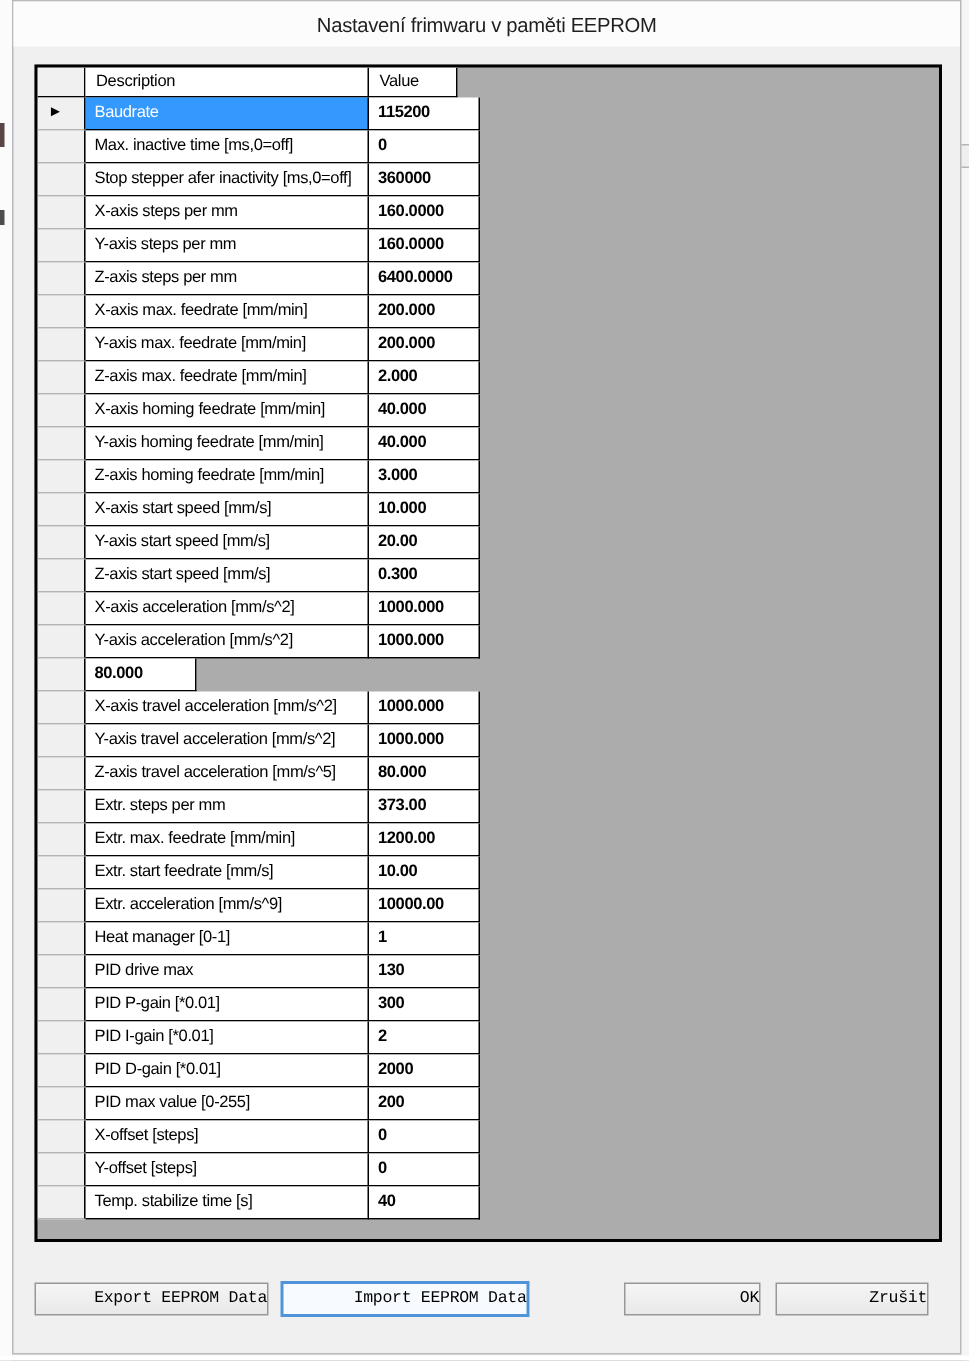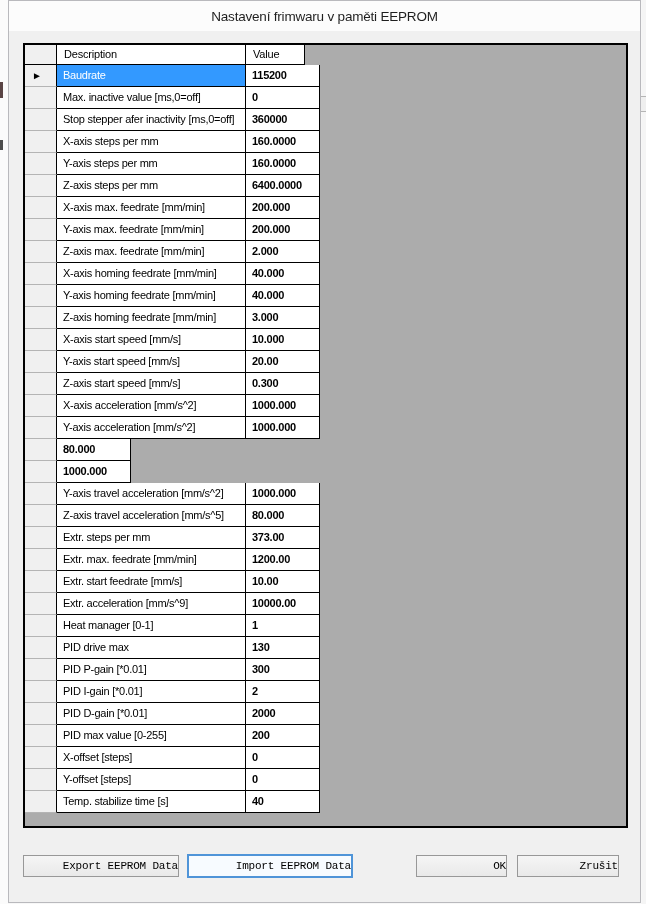--- a/index.html
+++ b/index.html
@@ -127,21 +127,21 @@
     <div id="grid-rows">
         <div class="grid-row">
           <div class="row-header">
             <span class="arrow">►</span>
           </div>
           <div class="cell desc selected">Baudrate</div>
           <div class="cell val">115200</div>
         </div>
         <div class="grid-row">
           <div class="row-header"></div>
-          <div class="cell desc">Max. inactive value [ms,0=off]</div>
+          <div class="cell desc">Max. inactive time [ms,0=off]</div>
           <div class="cell val">0</div>
         </div>
         <div class="grid-row">
           <div class="row-header"></div>
           <div class="cell desc">Stop stepper afer inactivity [ms,0=off]</div>
           <div class="cell val">360000</div>
         </div>
         <div class="grid-row">
           <div class="row-header"></div>
           <div class="cell desc">X-axis steps per mm</div>
@@ -211,20 +211,21 @@
           <div class="row-header"></div>
           <div class="cell desc">Y-axis acceleration [mm/s^2]</div>
           <div class="cell val">1000.000</div>
         </div>
         <div class="grid-row">
           <div class="row-header"></div>
           <div class="cell val">80.000</div>
         </div>
         <div class="grid-row">
           <div class="row-header"></div>
+          <div class="cell desc">X-axis travel acceleration [mm/s^2]</div>
           <div class="cell val">1000.000</div>
         </div>
         <div class="grid-row">
           <div class="row-header"></div>
           <div class="cell desc">Y-axis travel acceleration [mm/s^2]</div>
           <div class="cell val">1000.000</div>
         </div>
         <div class="grid-row">
           <div class="row-header"></div>
           <div class="cell desc">Z-axis travel acceleration [mm/s^5]</div>

